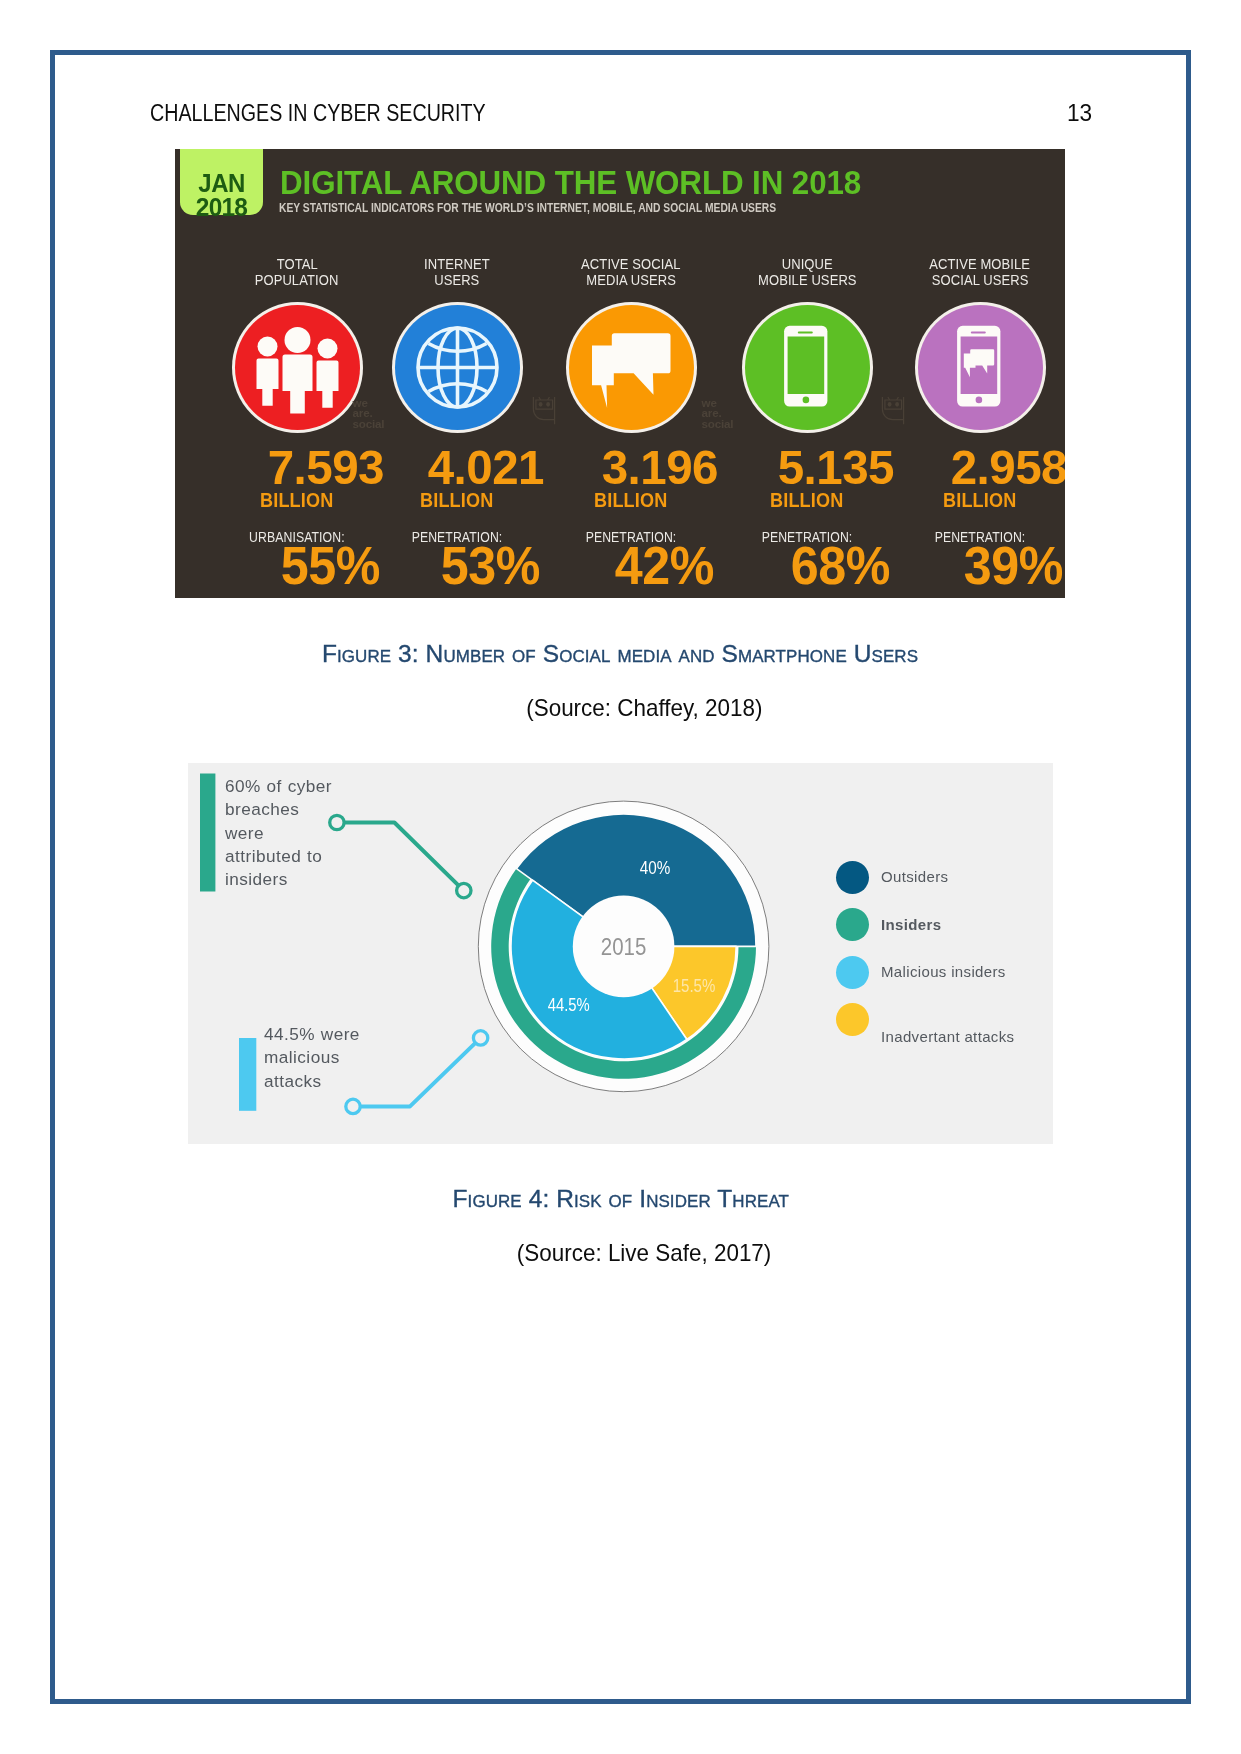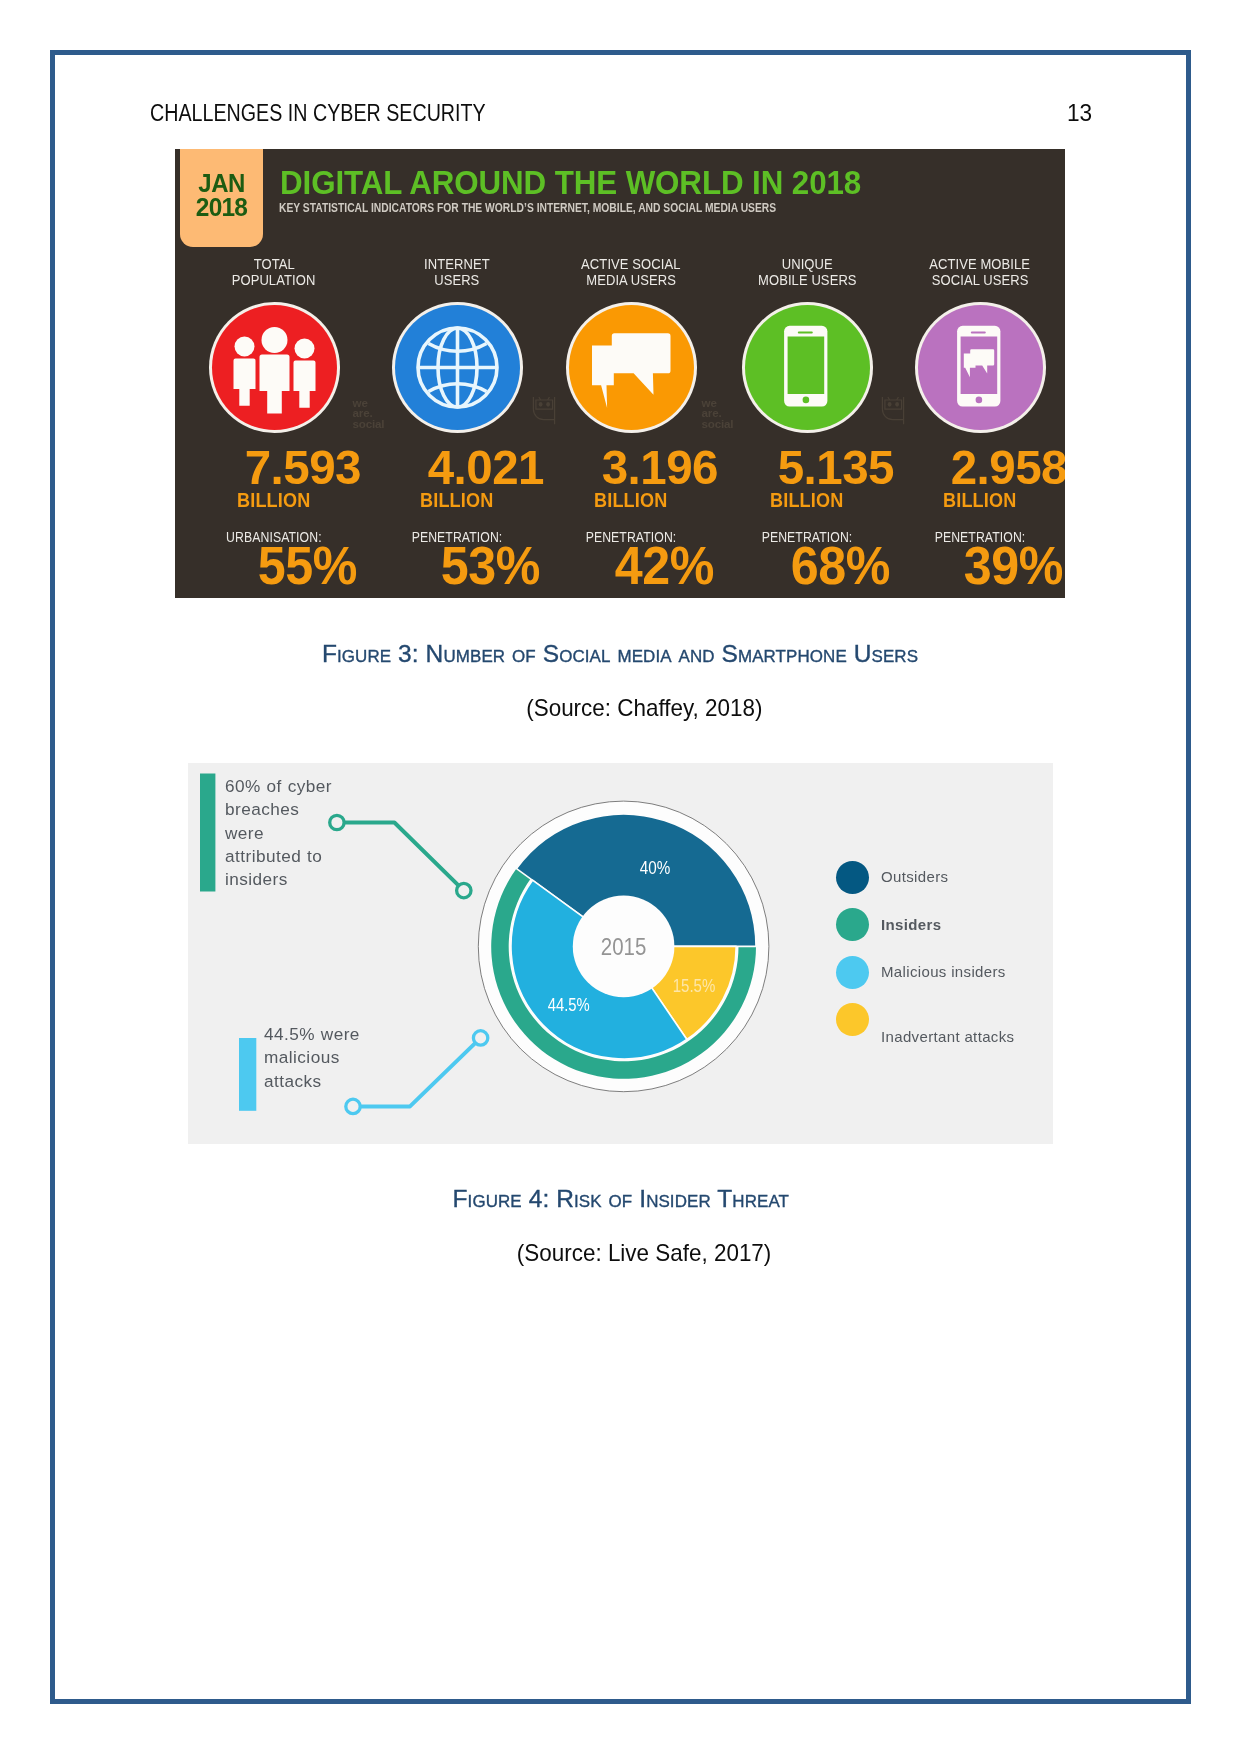--- a/index.html
+++ b/index.html
@@ -10,21 +10,21 @@
                border:5px solid #2e5b8c;box-sizing:border-box;}
   
   .hdrtxt{position:absolute;font-size:22.4px;color:#0d0d0d;white-space:nowrap;
           transform-origin:left top;}
   #hdr{left:150px;top:99.7px;font-size:23.1px;transform:scaleX(0.852);}
   #pgnum{left:1066.5px;top:99.7px;font-size:23.1px;transform:scaleX(0.98);}
 
   
   #info{position:absolute;left:175px;top:149px;width:890px;height:449px;
         background:#362f29;overflow:hidden;}
-  #jan{position:absolute;left:5px;top:0px;width:83px;height:98px;background:#fdba74;
+  #jan{position:absolute;left:5px;top:0px;width:83px;height:66px;background:#bef264;
        border-bottom-left-radius:13px;border-bottom-right-radius:13px;}
   #jan .l1,#jan .l2{position:absolute;width:100%;text-align:center;color:#1d5c12;
        font-weight:bold;font-family:"Liberation Sans",sans-serif;}
   #jan .l1{top:19.5px;font-size:25.5px;letter-spacing:-0.6px;transform:scaleX(0.94);}
   #jan .l2{top:43px;font-size:26px;letter-spacing:-0.8px;transform:scaleX(0.94);}
   #igtitle{position:absolute;left:105px;top:14.5px;font-size:33.4px;font-weight:bold;
            color:#5dbf25;letter-spacing:-0.1px;white-space:nowrap;
            transform-origin:left top;transform:scaleX(0.938);}
   #igsub{position:absolute;left:104px;top:51px;font-size:13.3px;font-weight:bold;
          color:#cfcac2;letter-spacing:0px;white-space:nowrap;
@@ -83,21 +83,21 @@
   <div id="pgnum" class="hdrtxt">13</div>
 
   <div id="info">
     <div id="jan">
       <div class="l1">JAN</div>
       <div class="l2">2018</div>
     </div>
     <div id="igtitle">DIGITAL AROUND THE WORLD IN 2018</div>
     <div id="igsub">KEY STATISTICAL INDICATORS FOR THE WORLD’S INTERNET, MOBILE, AND SOCIAL MEDIA USERS</div>
     <div id="cols">
-        <div class="col" style="left: 12px;">
+        <div class="col" style="left: 35px;">
           <div class="collbl"><span>TOTAL</span><br><span>POPULATION</span></div>
           <div class="circ" style="background:#ed1f22">
             <svg viewBox="0 0 125 125">
               <g fill="#fdfbf7">
                 <circle cx="32.5" cy="41.5" r="10"></circle>
                 <path d="M23.5 53.5 h18 a2 2 0 0 1 2 2 v28.5 h-5.8 v16.8 h-10.4 v-16.8 h-5.8 v-28.5 a2 2 0 0 1 2 -2 z"></path>
                 <circle cx="92.5" cy="43.5" r="10"></circle>
                 <path d="M83.5 55.5 h18 a2 2 0 0 1 2 2 v28.5 h-5.8 v16.8 h-10.4 v-16.8 h-5.8 v-28.5 a2 2 0 0 1 2 -2 z"></path>
                 <circle cx="62.5" cy="35" r="13"></circle>
                 <path d="M50 49.5 h25 a2.5 2.5 0 0 1 2.5 2.5 v34 h-7.7 v22.5 h-14.6 v-22.5 h-7.7 v-34 a2.5 2.5 0 0 1 2.5 -2.5 z"></path>

